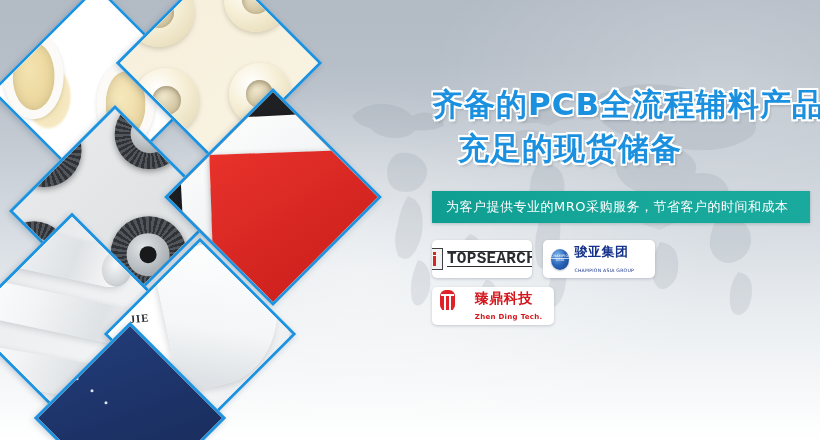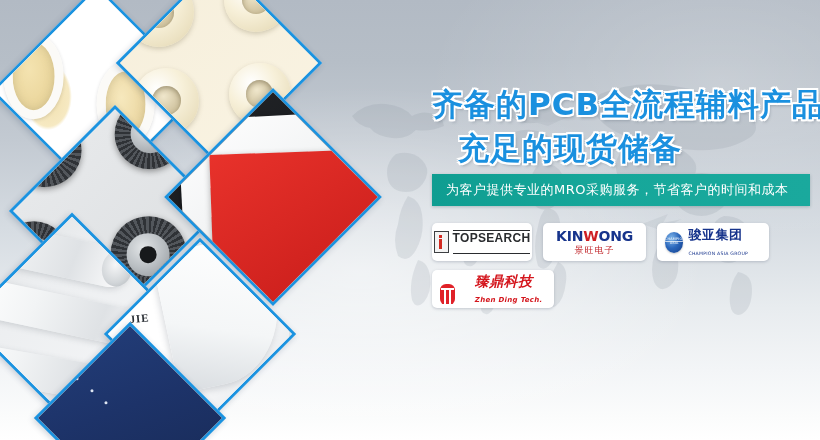--- a/index.html
+++ b/index.html
@@ -187,21 +187,21 @@
     text-shadow:
       -1.6px -1.6px 0 #ffffff,  1.6px -1.6px 0 #ffffff,
       -1.6px  1.6px 0 #ffffff,  1.6px  1.6px 0 #ffffff,
       -1.6px 0 0 #ffffff, 1.6px 0 0 #ffffff,
        0 -1.6px 0 #ffffff, 0 1.6px 0 #ffffff,
        2px 3px 3px rgba(90,105,120,.45);
   }
   .headline .l2 { display:block;margin-left:26px; }
 
   .subbar {
-    margin-top:4px;
+    margin-top:21px;
     width:378px; height:32px;
     display:flex; align-items:center;
     padding-left:14px;
     background:linear-gradient(90deg,#0f9d91 0%, #16a79a 45%, #1aa99d 100%);
     color:#ffffff;
     font-family:"DejaVu Sans", sans-serif;
     font-size:13px;
     letter-spacing:.5px;
     white-space:nowrap;
     box-shadow:0 1px 3px rgba(20,70,70,.25);
@@ -236,26 +236,26 @@
   }
   .ts .mark:before {
     content:""; position:absolute; left:4px; top:2.5px;
     width:3px; height:3px; background:#d22a21;
   }
   .ts .mark:after {
     content:""; position:absolute; left:4px; top:7px;
     width:3px; height:10px; background:#d22a21;
   }
   .ts .word {
-    font-family:Liberation Sans, sans-serif;
-    font-size:12px; font-weight:bold; letter-spacing:.3px;
+    font-family:Liberation Mono, monospace;
+    font-size:16px; font-weight:bold; letter-spacing:.3px;
     color:#2a2c2f;
     border-top:1.3px solid #2a2c2f;
     border-bottom:1.3px solid #2a2c2f;
-    padding:1px 0 8px;
+    padding:1px 0 0;
     line-height:13px;
   }
 
   
   .kw { text-align:center; line-height:1; }
   .kw .en {
     font-family:"DejaVu Sans", sans-serif;
     font-size:14px; font-weight:bold; color:#17348c;
     letter-spacing:-.2px;
   }
@@ -289,21 +289,21 @@
     font-family:"DejaVu Sans", sans-serif;
     font-size:13px; font-weight:bold; color:#17348c; letter-spacing:.5px;
   }
   .ca .en {
     margin-top:2px;
     font-family:"DejaVu Sans", sans-serif;
     font-size:4.6px; color:#17348c; letter-spacing:.25px;
   }
 
   
-  .zd { display:flex; align-items:flex-end; gap:20px;font-style:italic; }
+  .zd { display:flex; align-items:flex-start; gap:20px; }
   .zd .mark {
     width:27px; height:21px; border-radius:6px;
     background:#e02128;
     position:relative;
   }
   .zd .mark:before {
     content:""; position:absolute; left:4px; top:3.5px;
     width:8px; height:14px;
     border:2px solid #ffffff; border-right:none;
   }
@@ -449,26 +449,20 @@
 
       <div class="logorow">
 
         <div class="logo lg1">
           <div class="ts">
             <span class="mark"></span>
             <span class="word">TOPSEARCH</span>
           </div>
         </div>
 
-        <div class="logo lg2">
-          <div class="kw">
-            <div class="en">KIN<i>W</i>ONG</div>
-            <div class="cn">景旺电子</div>
-          </div>
-        </div>
 
         <div class="logo lg3">
           <div class="ca">
             <span class="globe"></span>
             <span class="txt">
               <span class="cn">骏亚集团</span>
               <span class="en">CHAMPION ASIA GROUP</span>
             </span>
           </div>
         </div>

